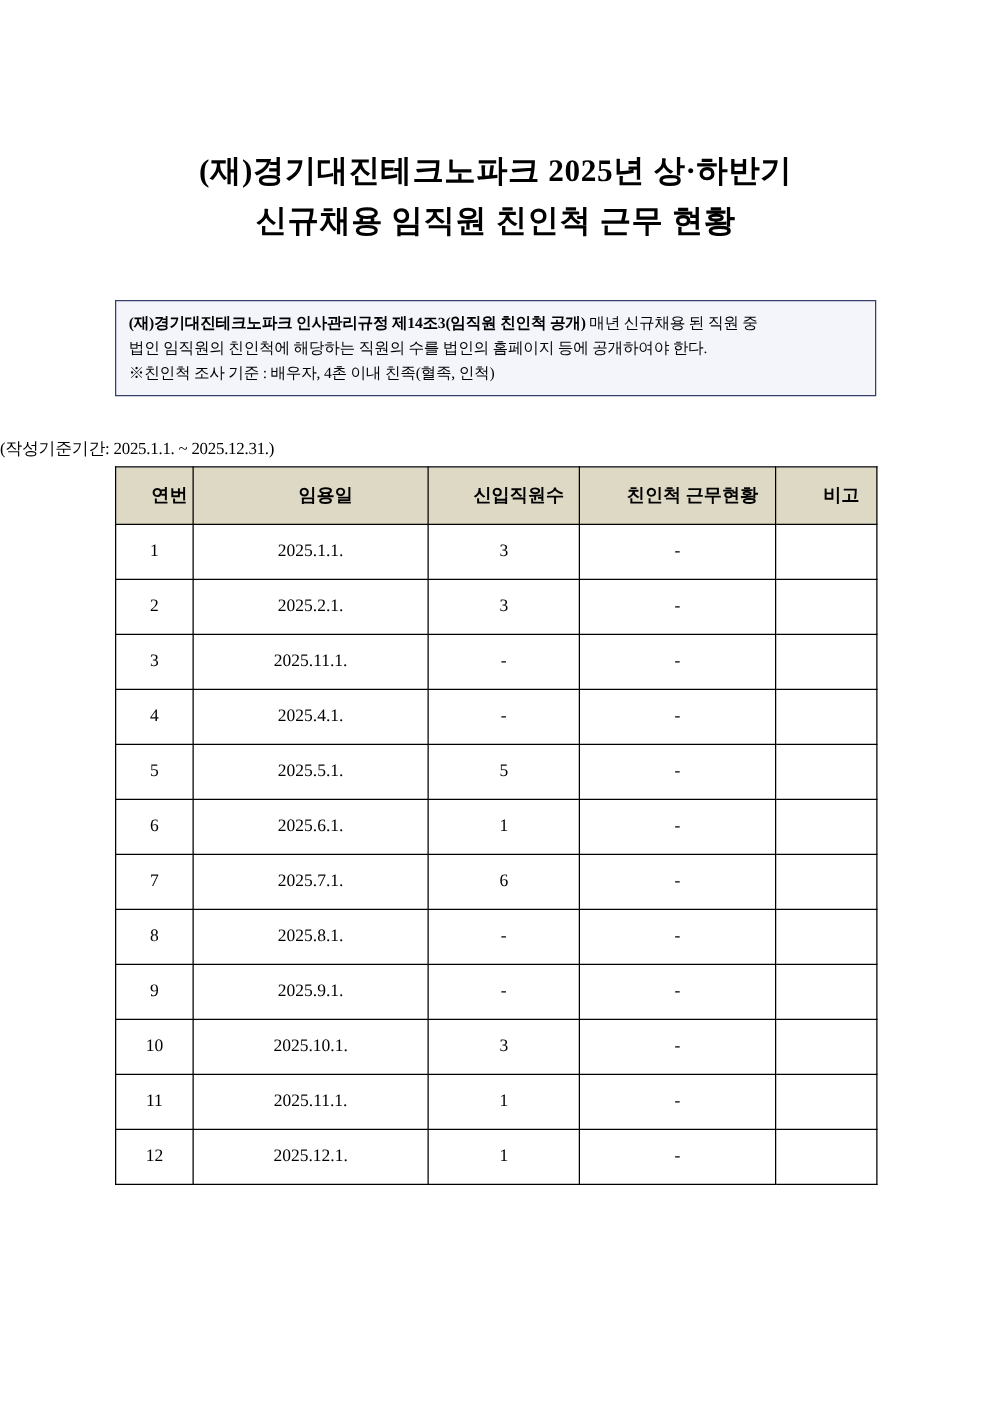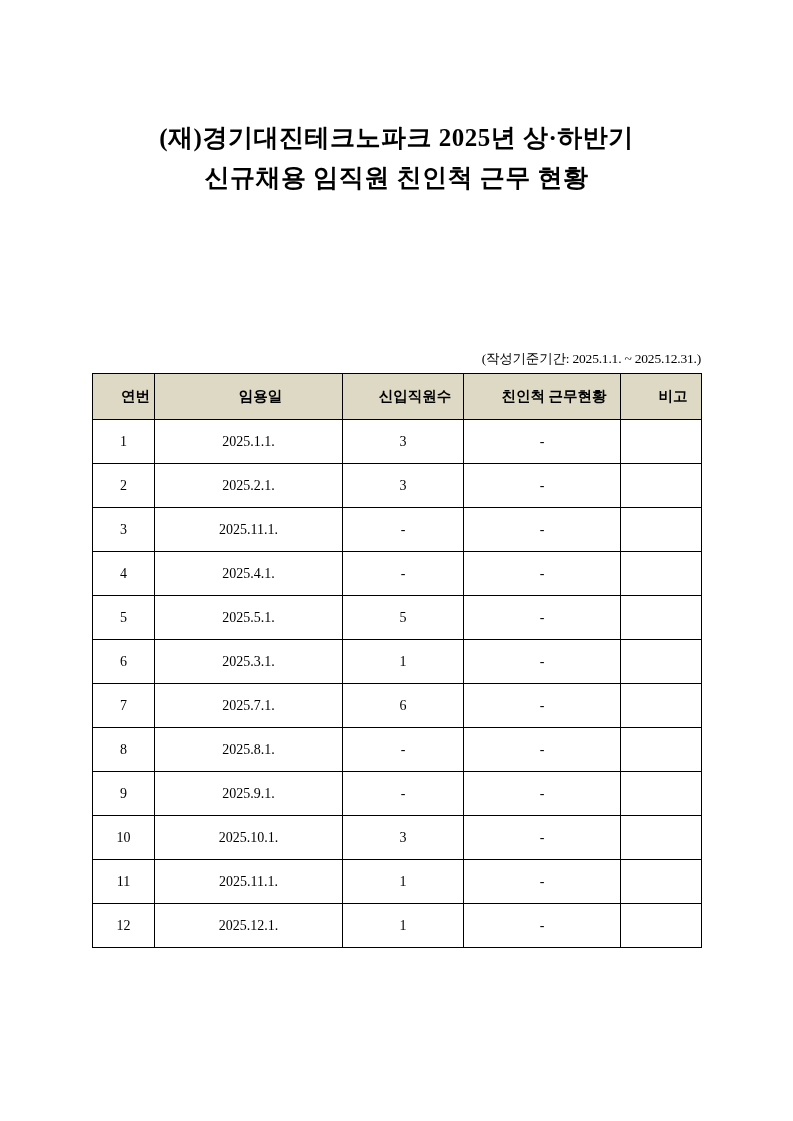--- a/index.html
+++ b/index.html
@@ -63,21 +63,20 @@
   .notice-line b {
     font-weight: bold;
   }
 
   
   .period-note {
     position: absolute;
     top: 350px;
     left: 0;
     width: 701px;
-    text-align: right;
     font-size: 13.5px;
     letter-spacing: -0.2px;
   }
 
   
   .table-wrap {
     position: absolute;
     top: 373px;
     left: 92px;
     width: 609px;
@@ -128,20 +127,27 @@
 </head>
 <body>
 
 <div class="page">
 
   <div class="title-block">
     <div class="title-line">(재)경기대진테크노파크 2025년 상·하반기</div>
     <div class="title-line">신규채용 임직원 친인척 근무 현황</div>
   </div>
 
+  <div class="notice-box">
+    <div class="notice-line first">
+      <b>(재)경기대진테크노파크 인사관리규정 제14조3(임직원 친인척 공개)</b><span> 매년 신규채용 된 직원 중</span>
+    </div>
+    <div class="notice-line">법인 임직원의 친인척에 해당하는 직원의 수를 법인의 홈페이지 등에 공개하여야 한다.</div>
+    <div class="notice-line">※친인척 조사 기준 : 배우자, 4촌 이내 친족(혈족, 인척)</div>
+  </div>
 
   <div class="period-note">(작성기준기간: 2025.1.1. ~ 2025.12.31.)</div>
 
   <div class="table-wrap">
     <table class="main-table">
       <colgroup>
         <col class="c-no">
         <col class="c-date">
         <col class="c-count">
         <col class="c-rel">
@@ -187,21 +193,21 @@
         </tr>
         <tr>
           <td class="cell-no">5</td>
           <td class="cell-date">2025.5.1.</td>
           <td class="cell-count">5</td>
           <td class="cell-rel">-</td>
           <td class="cell-note"></td>
         </tr>
         <tr>
           <td class="cell-no">6</td>
-          <td class="cell-date">2025.3.1.</td>
+          <td class="cell-date">2025.6.1.</td>
           <td class="cell-count">1</td>
           <td class="cell-rel">-</td>
           <td class="cell-note"></td>
         </tr>
         <tr>
           <td class="cell-no">7</td>
           <td class="cell-date">2025.7.1.</td>
           <td class="cell-count">6</td>
           <td class="cell-rel">-</td>
           <td class="cell-note"></td>

